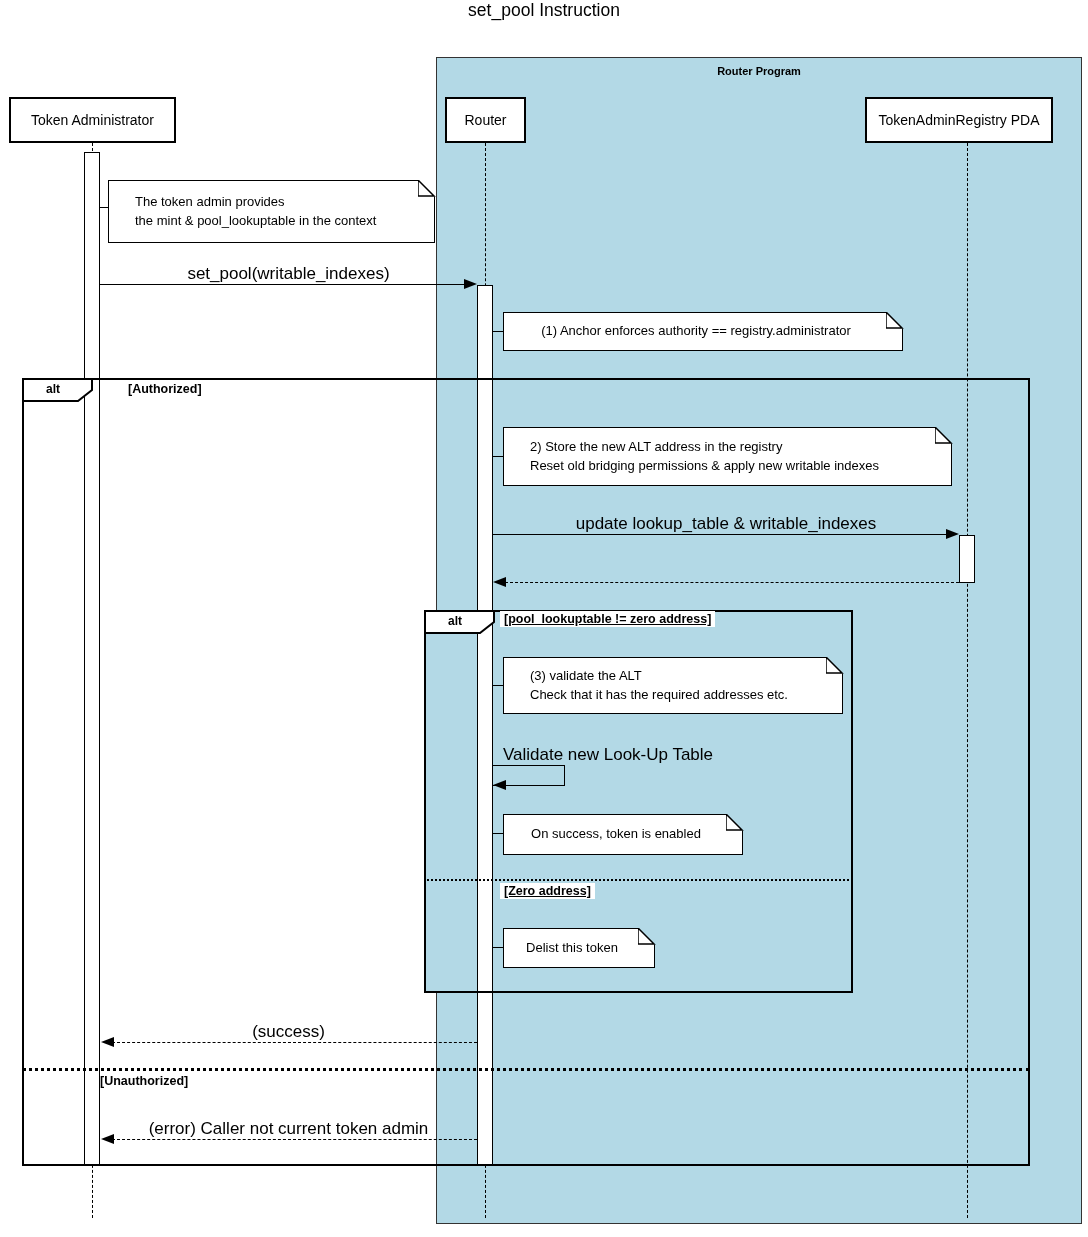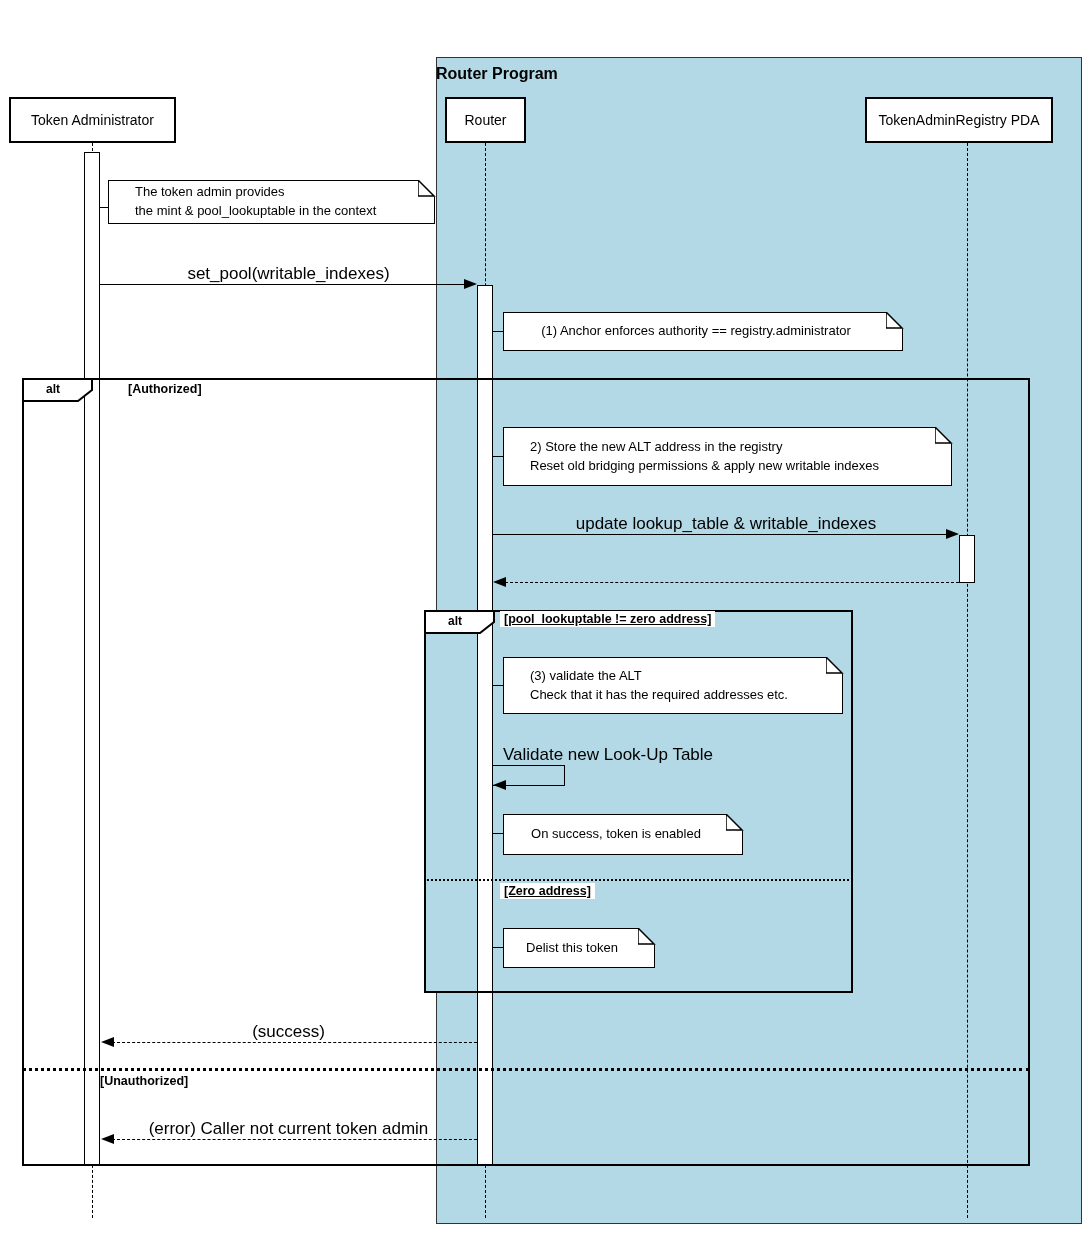--- a/index.html
+++ b/index.html
@@ -3,21 +3,21 @@
 <meta charset="utf-8">
 <style>
   :root { --program-fill:#b3d9e6; --note-fill:#ffffff; --line:#000000; }
   html,body { margin:0; padding:0; background:#fff; }
   #canvas {
     position:relative; width:1088px; height:1237px; background:#ffffff;
     font-family:"Liberation Sans", sans-serif; color:#000; overflow:hidden;
   }
   .abs { position:absolute; }
   .title { font-size:17.5px; text-align:center; }
-  .frame-label { font-weight:bold; font-size:16px; text-align:left; }
+  .frame-label { font-weight:bold; font-size:11px; text-align:center; }
   .pbox {
     background:#fff; border:2.5px solid #000; display:flex;
     align-items:center; justify-content:center; font-size:14px; box-sizing:border-box;
   }
   .lifeline { border-left:1.5px dashed #000; width:0; }
   .activation { background:#fff; border:1.5px solid #000; box-sizing:border-box; }
   .alt-border { border:2px solid #000; box-sizing:border-box; background:transparent; }
   .alt-fill { background:var(--program-fill,#b3d9e6); }
   .guard { font-weight:bold; font-size:12.5px; white-space:nowrap; }
   .guard-chip { background:#fff; padding:1px 4px;text-decoration:underline; }
@@ -42,20 +42,21 @@
   .fold-cover-white { fill:#ffffff; }
   .fold-cover-blue { fill:var(--program-fill,#b3d9e6); }
   .fold-flap { fill:#ffffff; stroke:#000; stroke-width:1.5; }
   .program-frame { background:var(--program-fill,#b3d9e6); border:1.5px solid #333; box-sizing:border-box; }
 </style>
 </head>
 <body>
 
 <div id="canvas">
 
+  <div class="abs title" style="left:0;top:9;width:1088px;">set_pool Instruction</div>
 
   <div class="abs program-frame" style="left:436px;top:57px;width:646px;height:1167px;"></div>
   <div class="abs frame-label" style="left:436px;top:65px;width:646px;">Router Program</div>
 
   <div class="abs alt-fill" style="left:424px;top:610px;width:429px;height:383px;"></div>
 
   <div class="abs lifeline" style="left:92px;top:143px;height:1075px;"></div>
   <div class="abs lifeline" style="left:485px;top:143px;height:1075px;"></div>
   <div class="abs lifeline" style="left:967px;top:143px;height:1075px;"></div>
 
@@ -114,21 +115,21 @@
   <div class="abs aline dashed" style="left:112px;top:1139px;width:365px;"></div>
   <div class="abs head-l" style="left:101px;top:1134px;"></div>
 
   <div class="abs stub" style="left:100px;top:207px;width:9px;"></div>
   <div class="abs stub" style="left:493px;top:331px;width:11px;"></div>
   <div class="abs stub" style="left:493px;top:456px;width:11px;"></div>
   <div class="abs stub" style="left:493px;top:685px;width:11px;"></div>
   <div class="abs stub" style="left:493px;top:833px;width:11px;"></div>
   <div class="abs stub" style="left:493px;top:947px;width:11px;"></div>
 
-  <div class="abs note note-left" style="left:108px;top:180px;width:327px;height:44px;">
+  <div class="abs note note-left" style="left:108px;top:180px;width:327px;height:63px;">
     <svg class="fold" width="18" height="18">
       <path class="fold-cover-white" d="M0 0 H18 V18 Z"></path>
         <path class="fold-flap" d="M0 0 L16 16 H0 Z"></path>
     </svg>
     <div>The token admin provides</div>
     <div>the mint &amp; pool_lookuptable in the context</div>
   </div>
 
   <div class="abs note note-center" style="left:503px;top:312px;width:400px;height:39px;">
     <svg class="fold" width="18" height="18">

